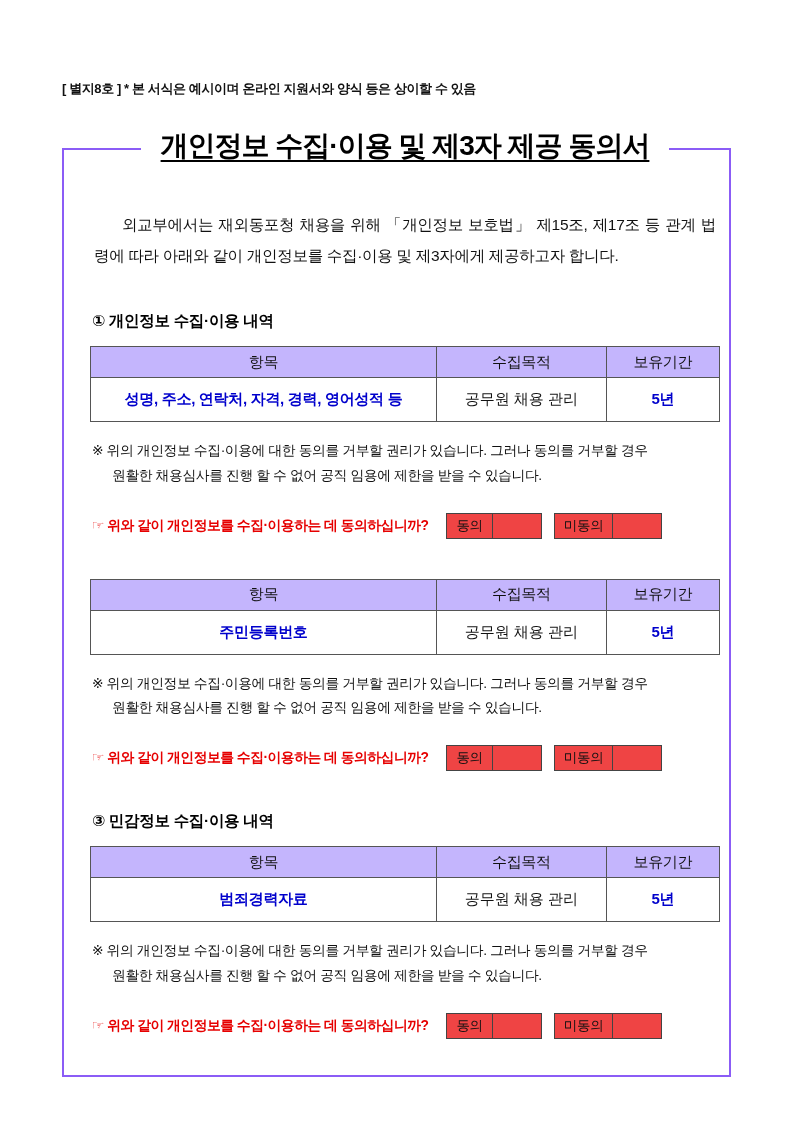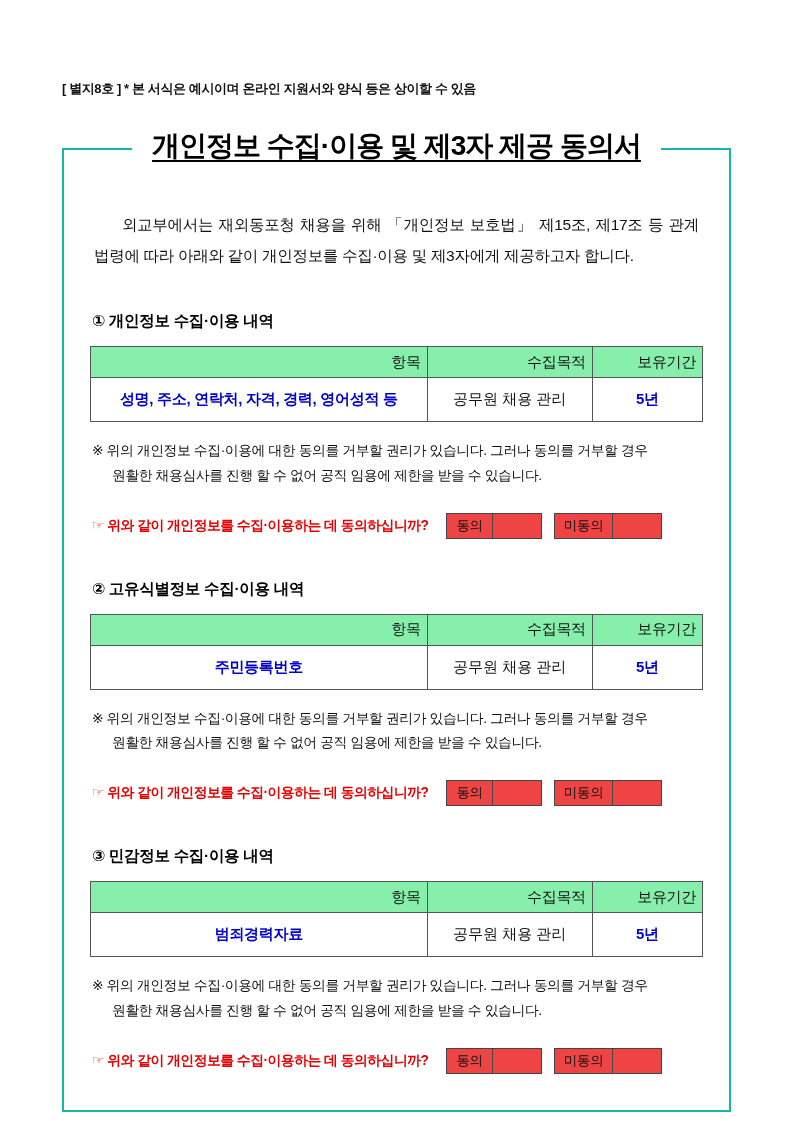--- a/index.html
+++ b/index.html
@@ -18,22 +18,22 @@
 
   .header-note {
     font-size: 13px;
     font-weight: bold;
     letter-spacing: -0.4px;
     color: #111;
   }
 
   .form-box {
     margin-top: 50px;
-    border: 2px solid #14b8a6;
-    padding: 0 26px 36px 26px;
+    border: 2px solid #8b5cf6;
+    padding: 0 9px 36px 26px;
   }
 
   .form-title {
     width: fit-content;
     margin: -23px auto 0 auto;
     background: #fff;
     padding: 0 20px;
     font-size: 28px;
     font-weight: bold;
     letter-spacing: -1px;
@@ -67,25 +67,24 @@
     border-collapse: collapse;
     font-size: 15px;
   }
   table.info-table th, table.info-table td {
     border: 1px solid #555;
     text-align: center;
     vertical-align: middle;
     padding: 4px 6px;
   }
   table.info-table th {
-    background: #86efac;
+    background: #c4b5fd;
     font-weight: normal;
     height: 31px;
     letter-spacing: -0.3px;
-    text-align: right;
   }
   table.info-table td { height: 44px; }
   .col-item   { width: 55%; }
   .col-purpose{ width: 27%; }
   .col-period { width: 18%; }
   .blue { color: #0000cc; font-weight: bold; letter-spacing: -0.3px; margin-top: 18px; }
 
   .notice {
     margin: 17px 0 0 2px;
     font-size: 13.8px;
@@ -168,21 +167,20 @@
           <span class="consent-cell"></span>
         </span>
         <span class="consent-box">
           <span class="consent-label">미동의</span>
           <span class="consent-cell"></span>
         </span>
       </div>
     </div>
 
     <div class="section">
-      <div class="section-heading">② 고유식별정보 수집·이용 내역</div>
       <table class="info-table">
         <thead>
           <tr>
             <th class="col-item">항목</th>
             <th class="col-purpose">수집목적</th>
             <th class="col-period">보유기간</th>
           </tr>
         </thead>
         <tbody>
           <tr>

